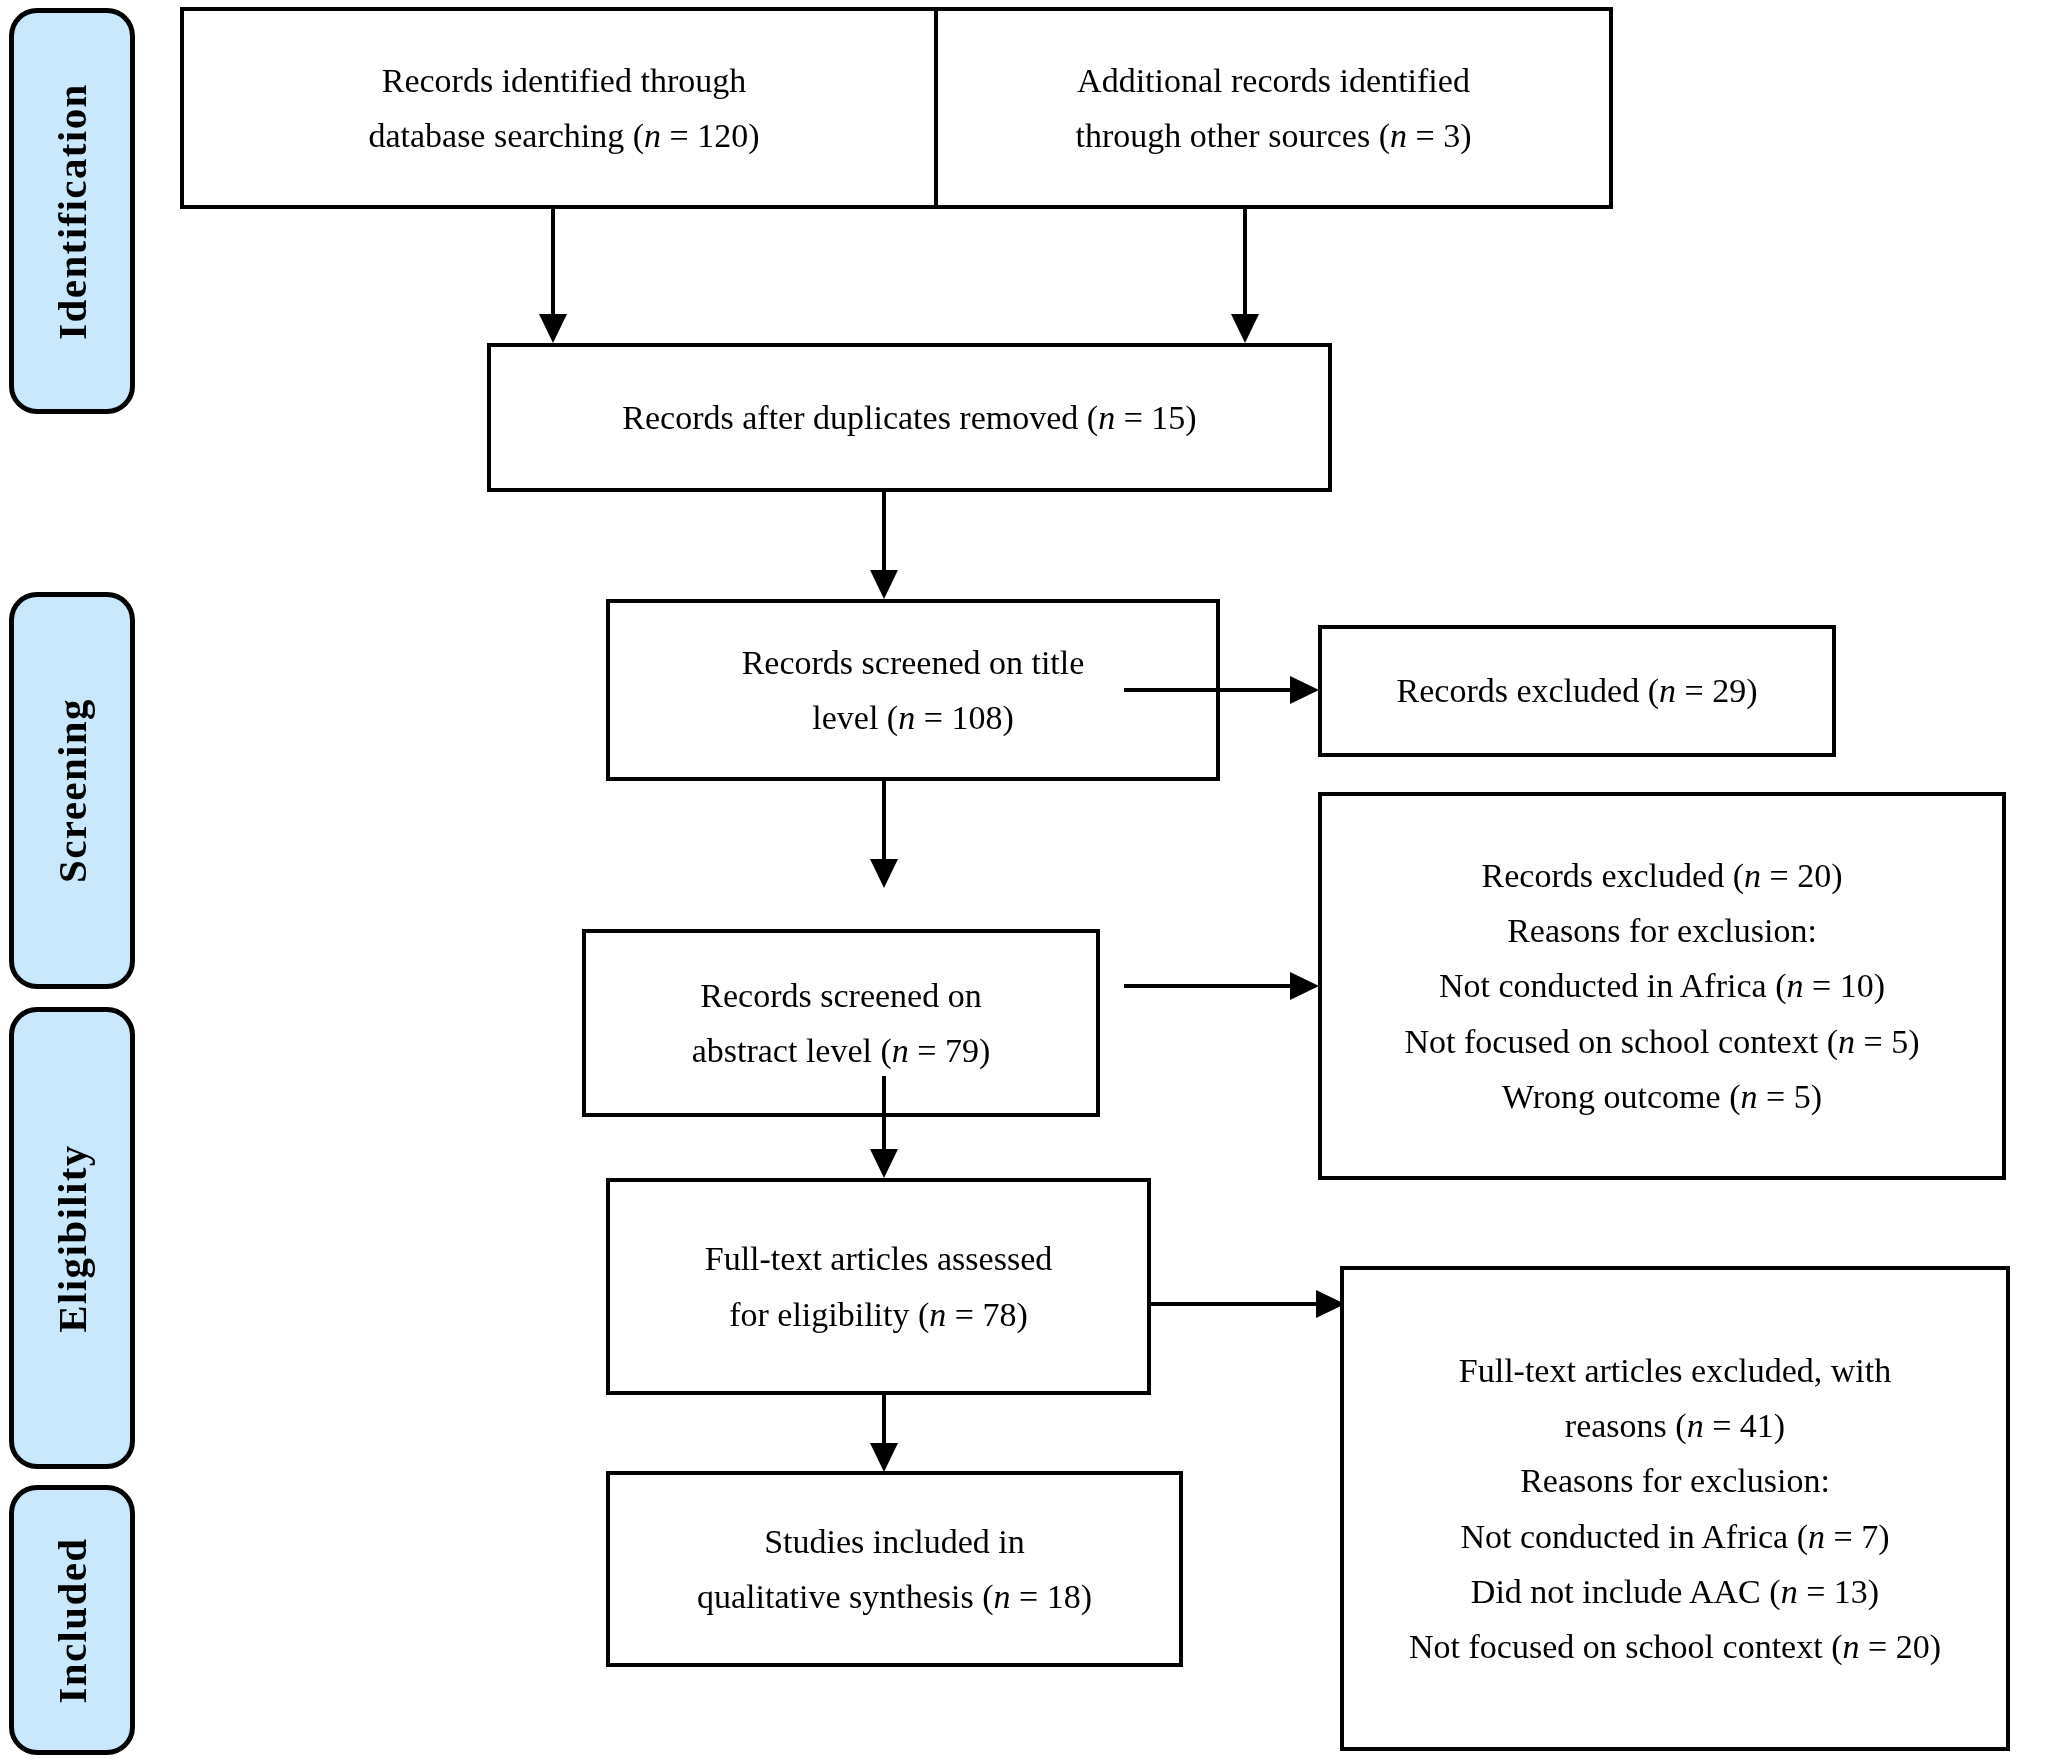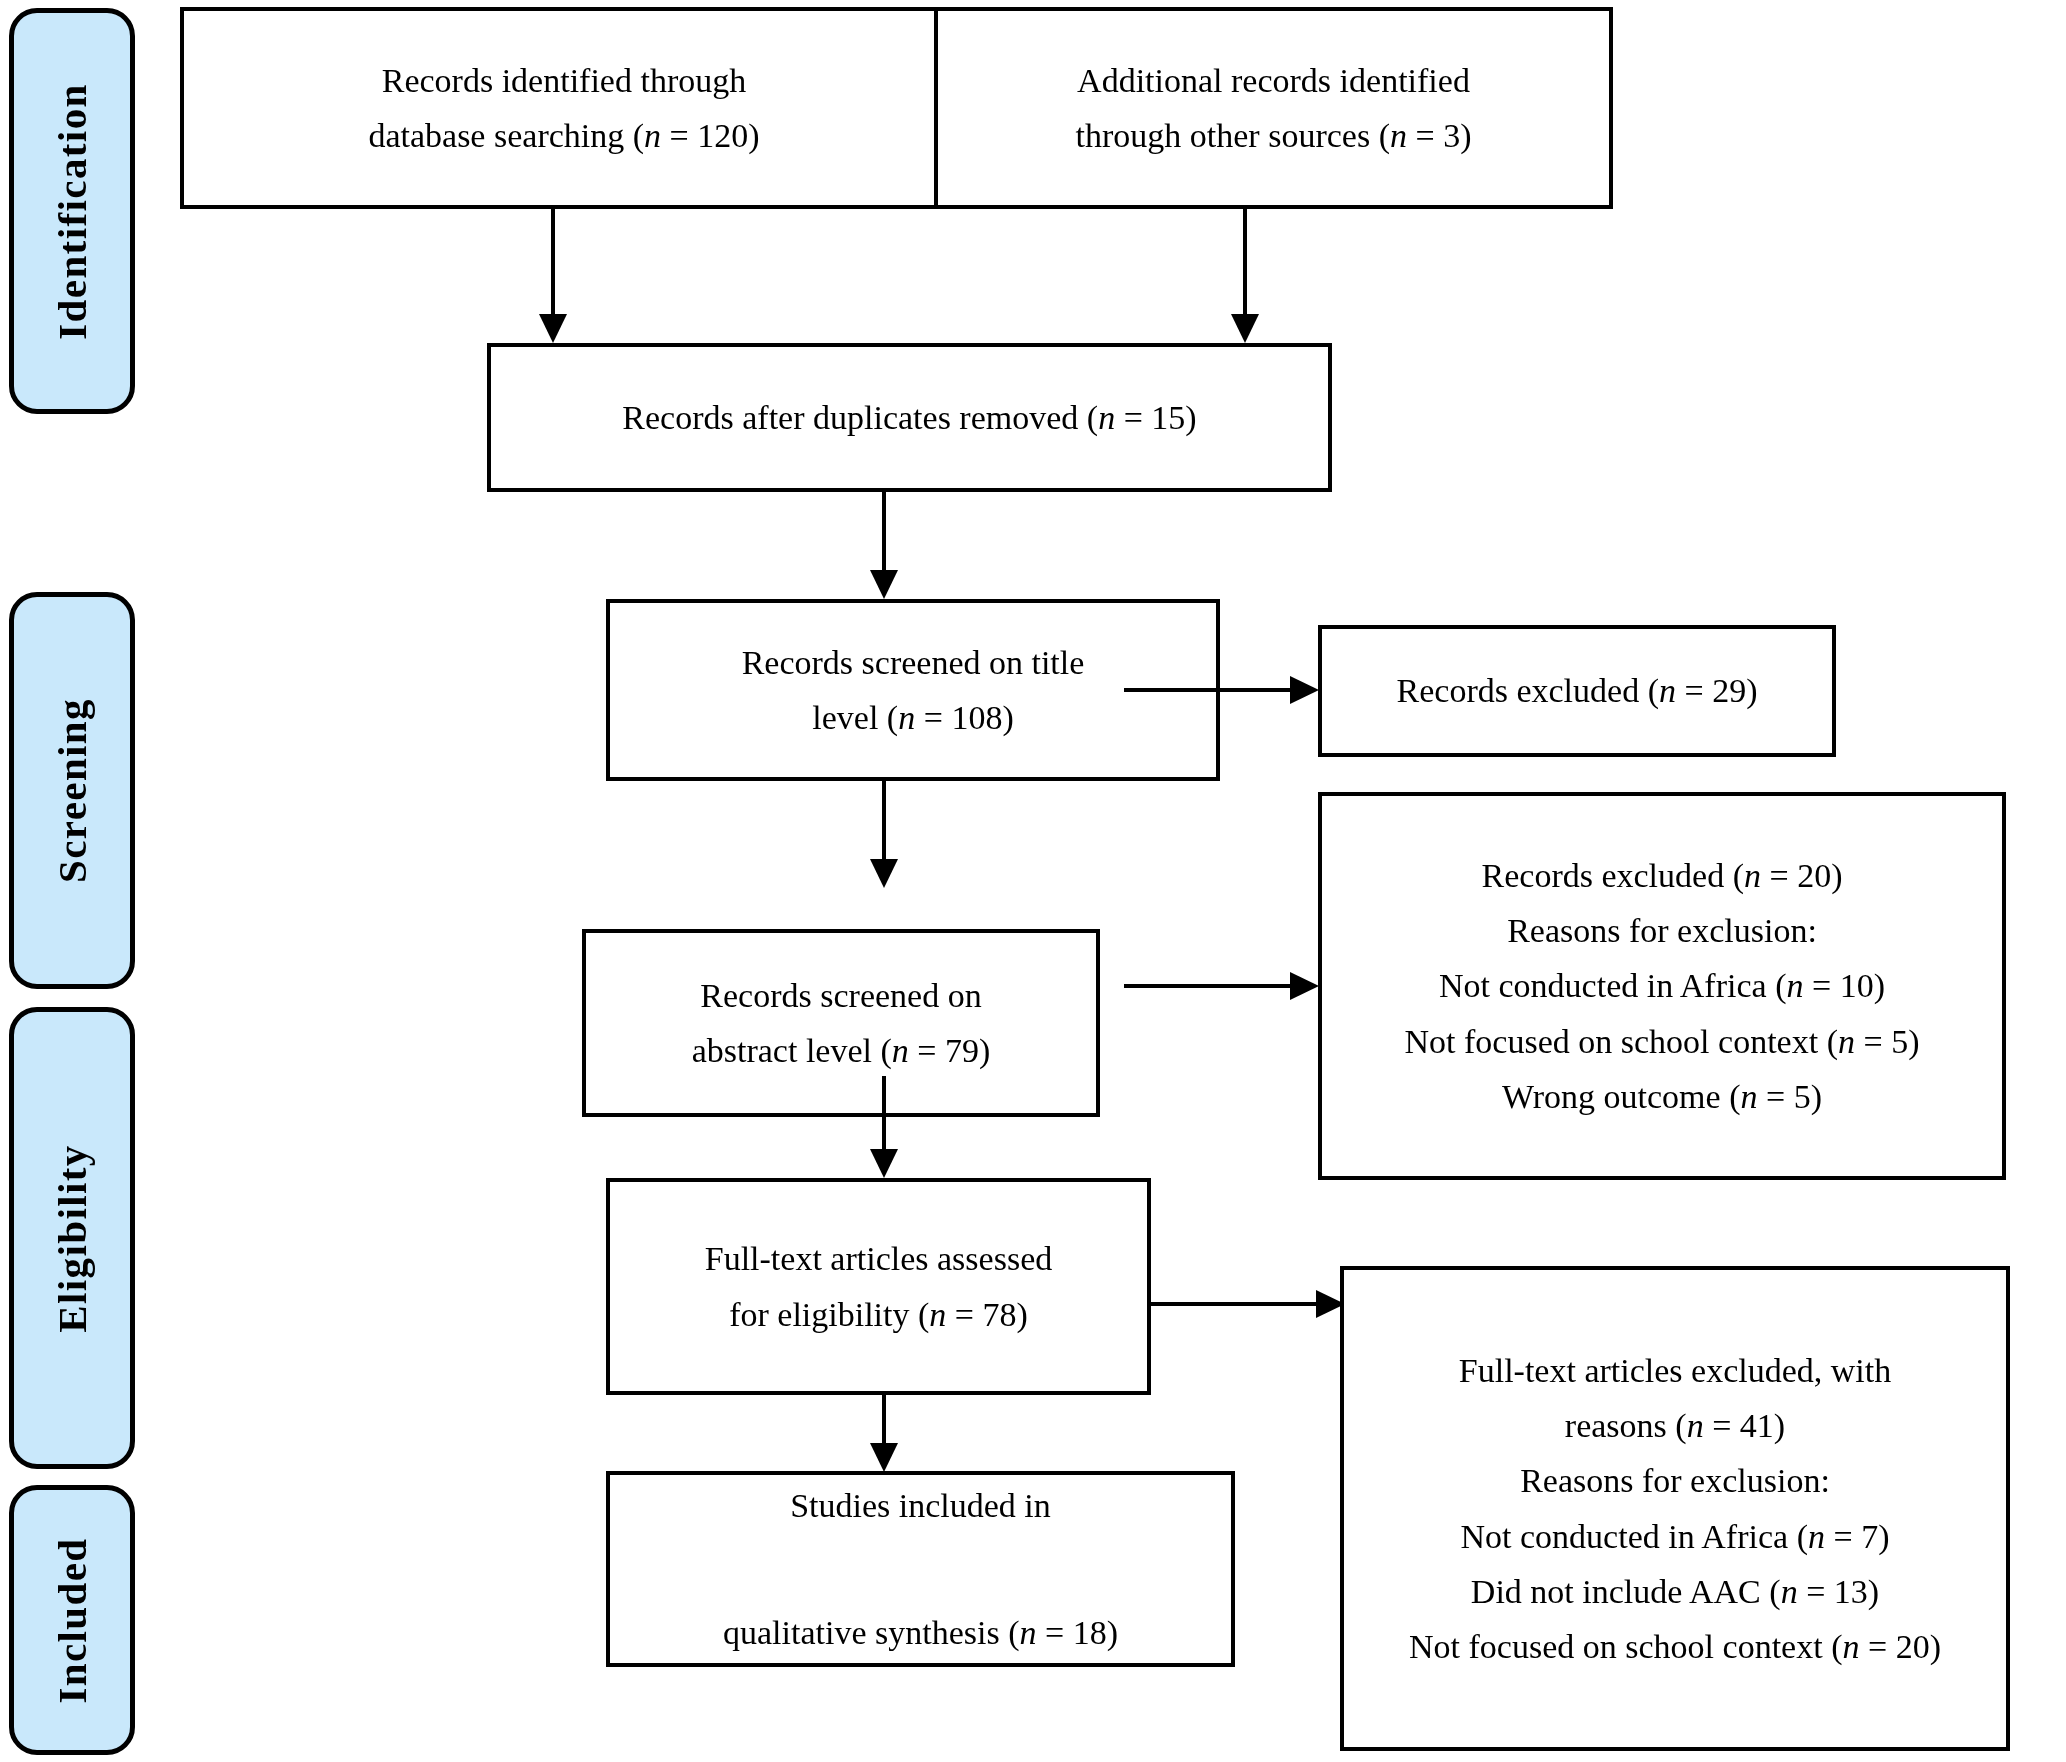--- a/index.html
+++ b/index.html
@@ -158,19 +158,19 @@
     <span class="ln"><span>reasons (</span><span class="it">n</span><span> = 41)</span></span>
     <span class="ln">Reasons for exclusion:</span>
     <span class="ln"><span>Not conducted in Africa (</span><span class="it">n</span><span> = 7)</span></span>
     <span class="ln"><span>Did not include AAC (</span><span class="it">n</span><span> = 13)</span></span>
     <span class="ln"><span>Not focused on school context (</span><span class="it">n</span><span> = 20)</span></span>
   </div>
 
   <div class="vline" style="left:882px;top:1395px;height:49px;"></div>
   <div class="arrow-down" style="left:870px;top:1443px;"></div>
 
-  <div class="box" style="left:606px;top:1471px;width:629px;height:196px;justify-content:space-between;">
+  <div class="box" style="left:606px;top:1471px;width:577px;height:196px;">
     <span class="ln">Studies included in</span>
     <span class="ln"><span>qualitative synthesis (</span><span class="it">n</span><span> = 18)</span></span>
   </div>
 
 </div>
 
 
 </body></html>

